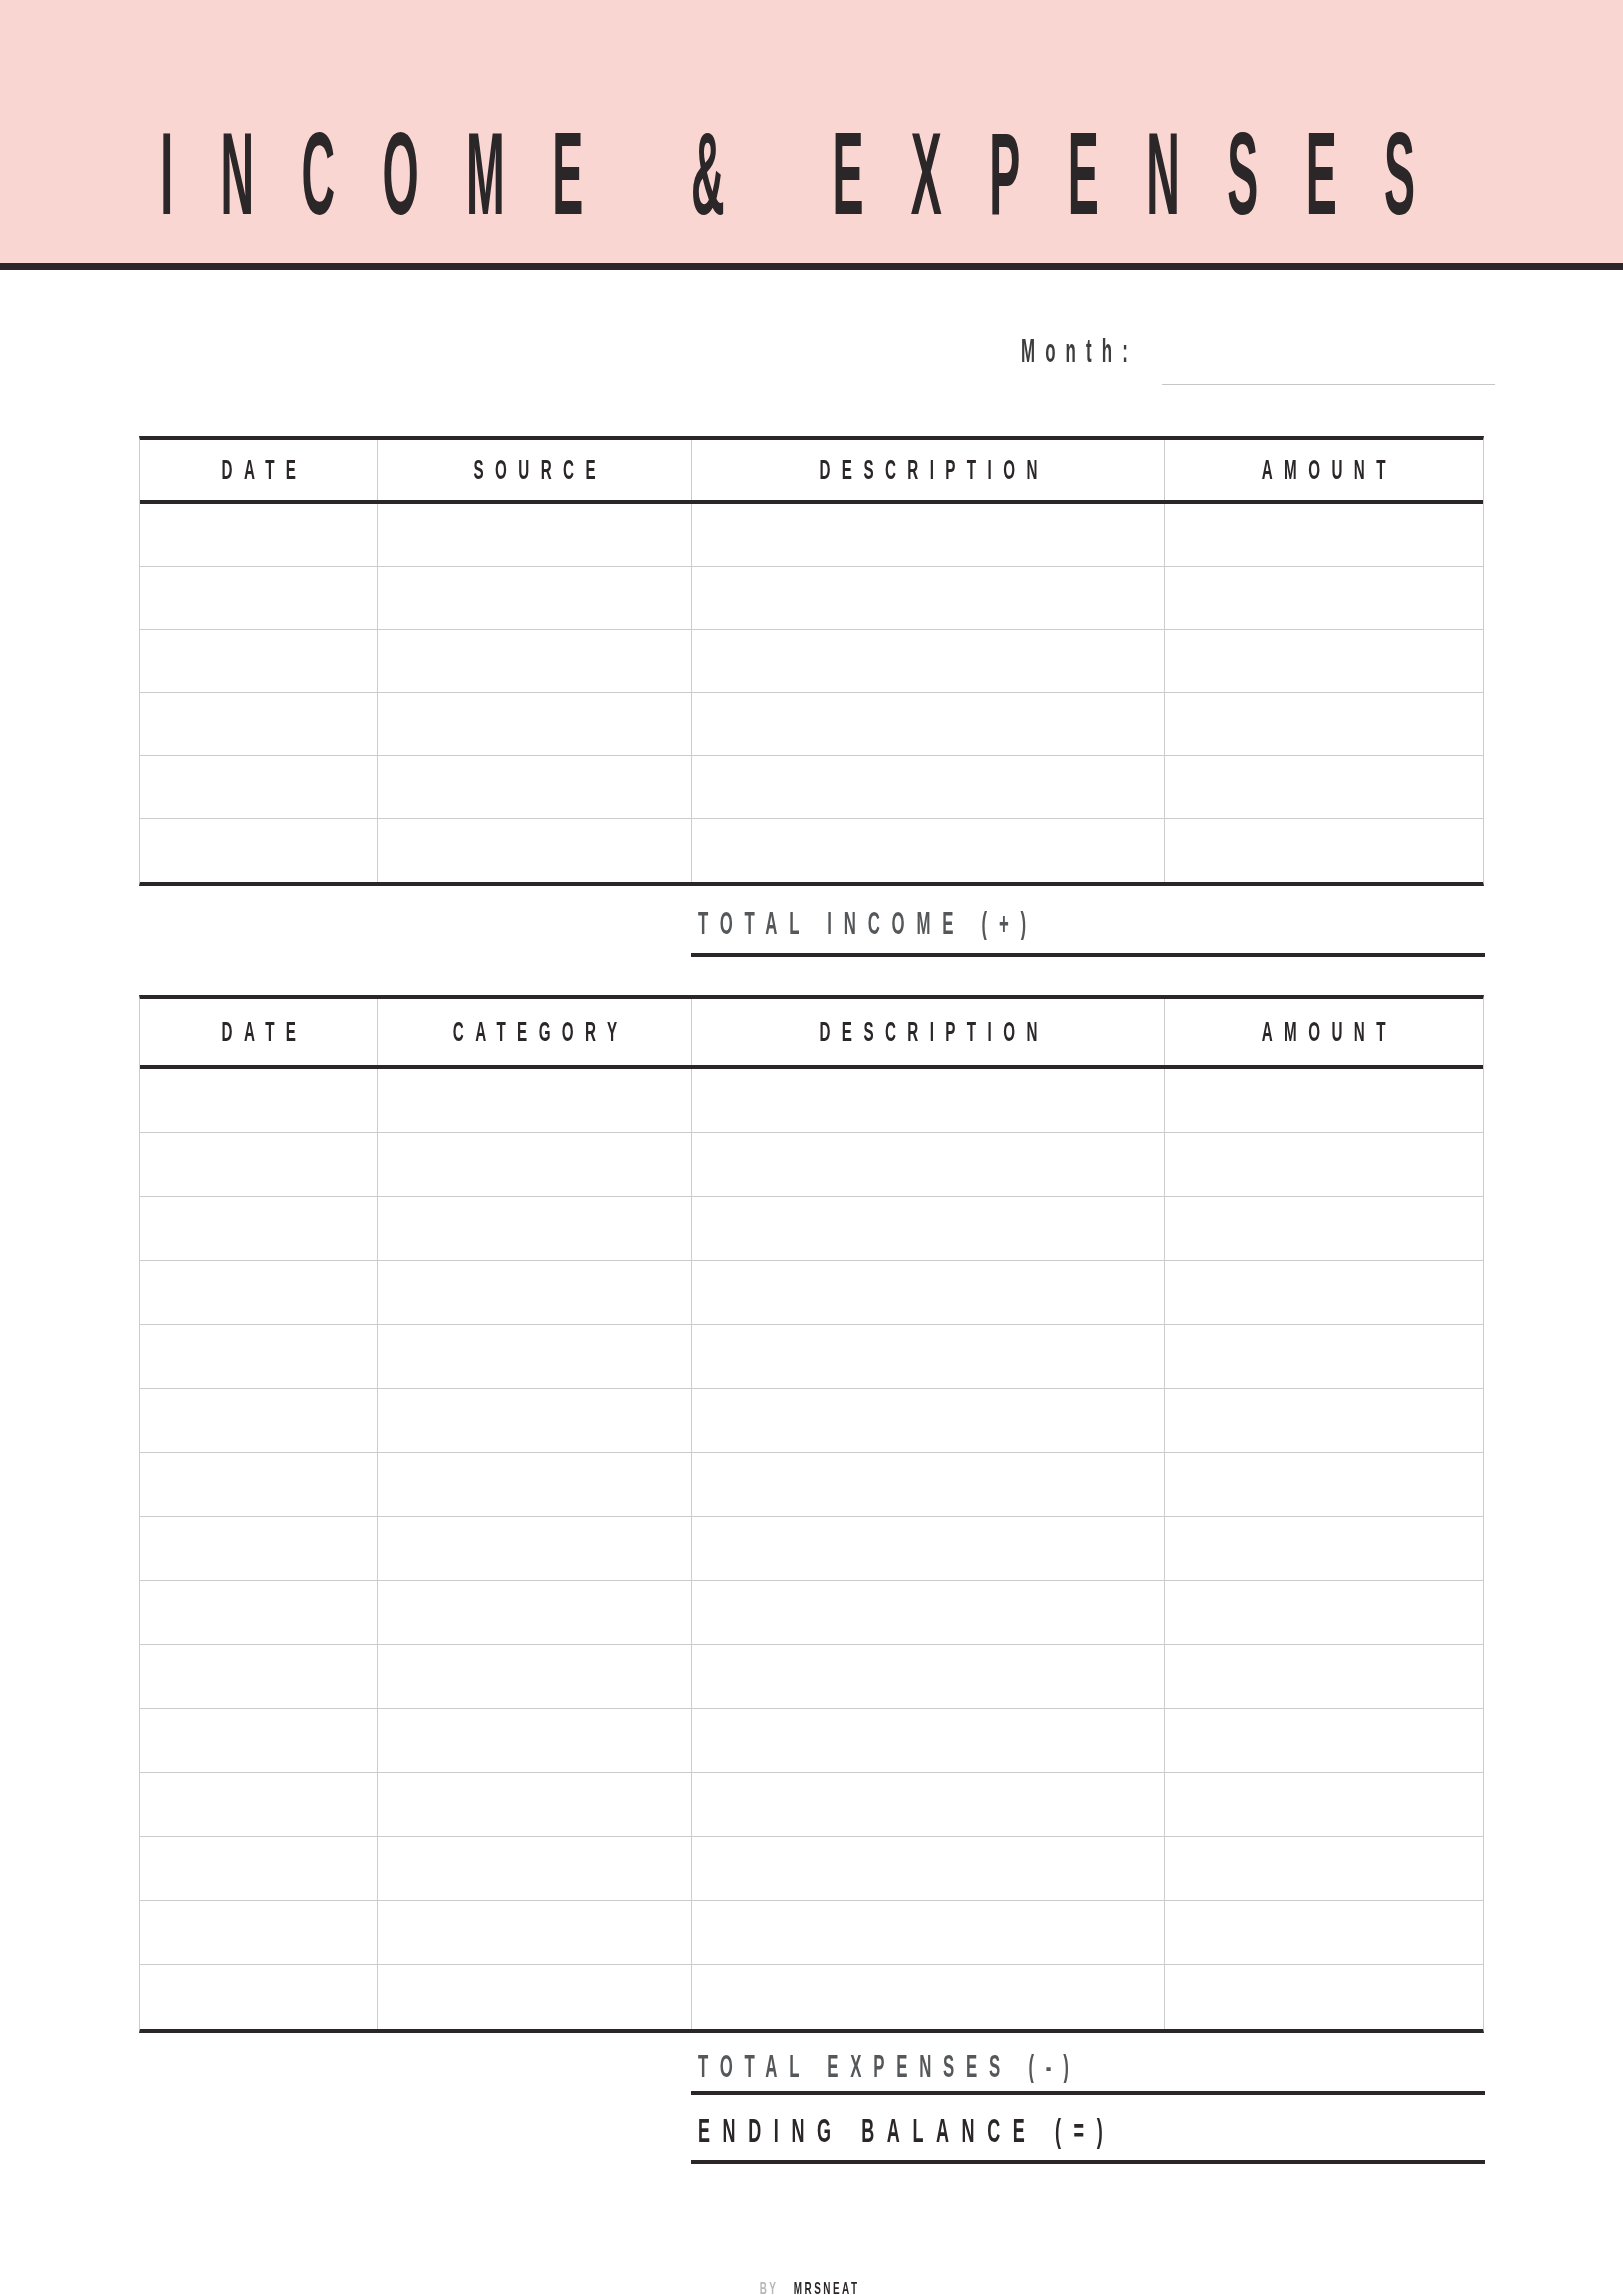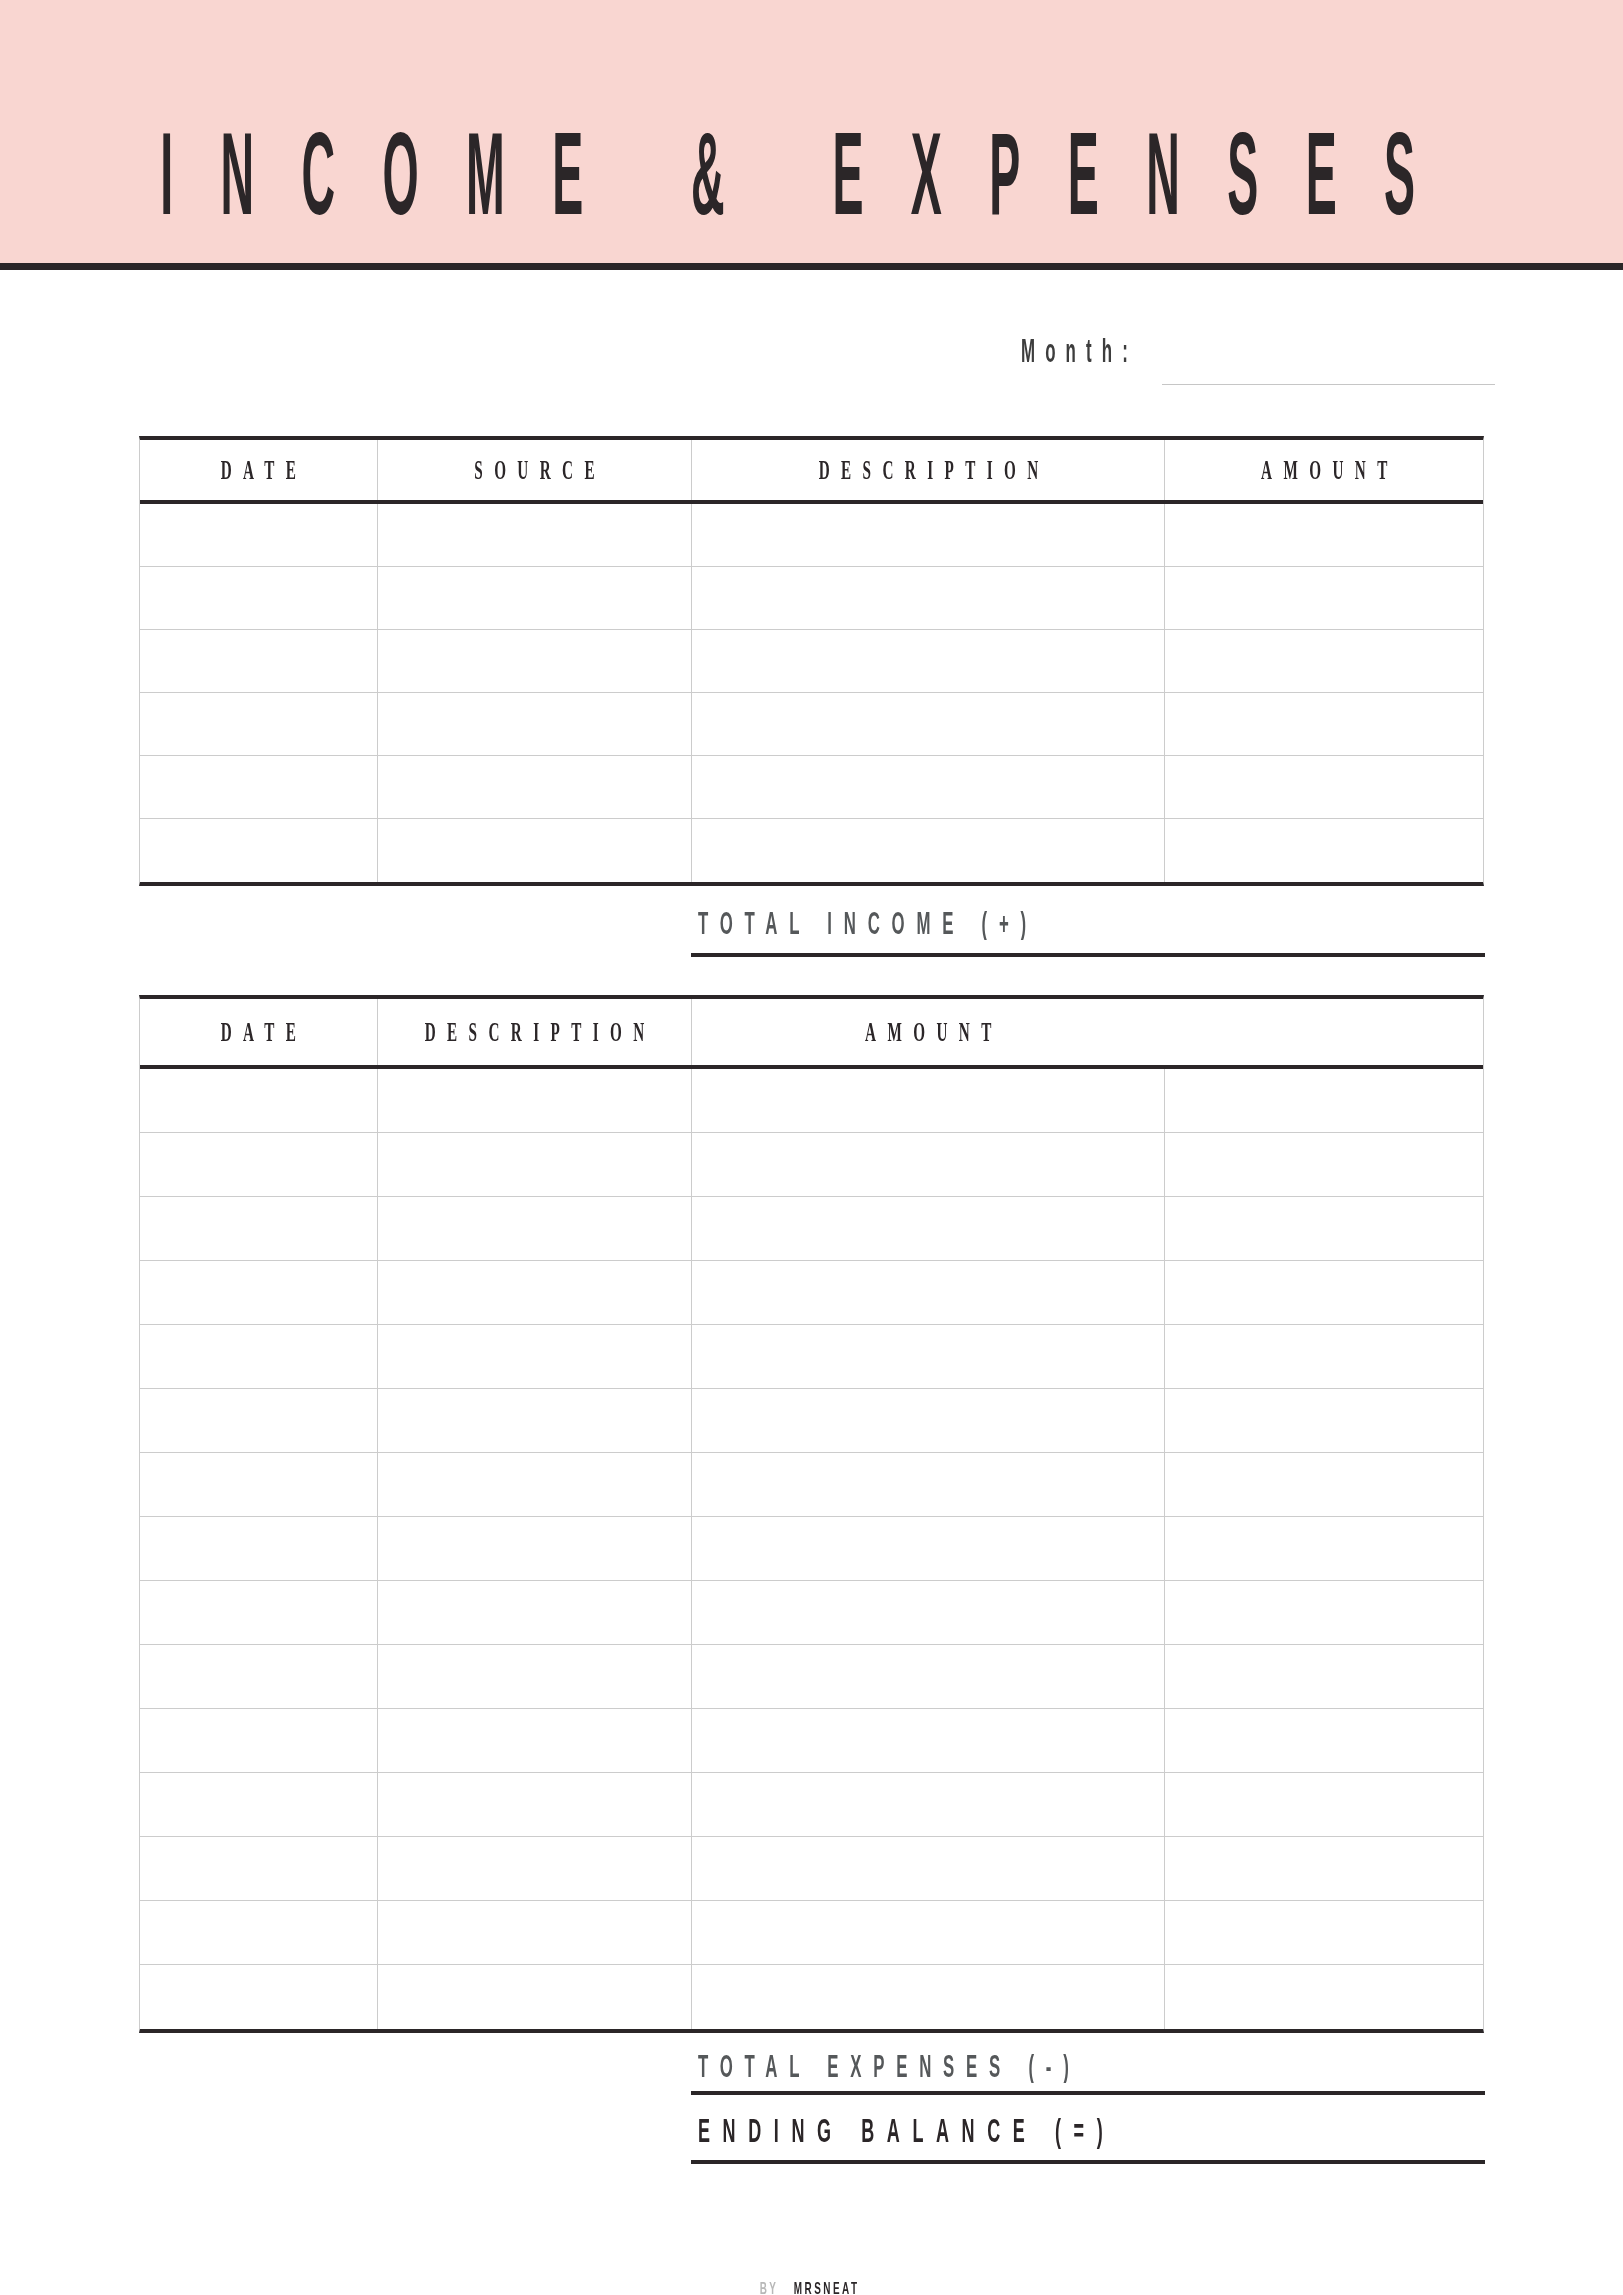--- a/index.html
+++ b/index.html
@@ -47,21 +47,20 @@
     border-top:1.7px solid var(--underline-gray);
   }
   
   .table{
     margin-left:139px;width:1345px;box-sizing:border-box;
     border-left:1.7px solid var(--grid-line);
     border-right:1.7px solid var(--grid-line);
     border-top:4.2px solid var(--ink);
     border-bottom:4.2px solid var(--ink);
     background:#ffffff;
-    font-family:Liberation Serif, serif;
   }
   .table.income{margin-top:166px;}
   .table.expenses{margin-top:38px;}
   .thead{
     display:grid;grid-template-columns:238px 314px 473px 1fr;
     border-bottom:4.2px solid var(--ink);
   }
   .income .thead{height:60px;}
   .expenses .thead{height:66px;}
   .th{
@@ -181,20 +180,23 @@
     <span class="total-label">TOTAL INCOME (+)</span>
     <span class="total-fill"></span>
   </div>
 
   <section class="table expenses">
     <div class="thead">
         <div class="th">
           <span class="th-text">DATE</span>
         </div>
         <div class="th">
+          <span class="th-text">CATEGORY</span>
+        </div>
+        <div class="th">
           <span class="th-text">DESCRIPTION</span>
         </div>
         <div class="th last-col">
           <span class="th-text">AMOUNT</span>
         </div>
       </div>
     <div class="tbody">
         <div class="td"></div>
         <div class="td"></div>
         <div class="td"></div>

